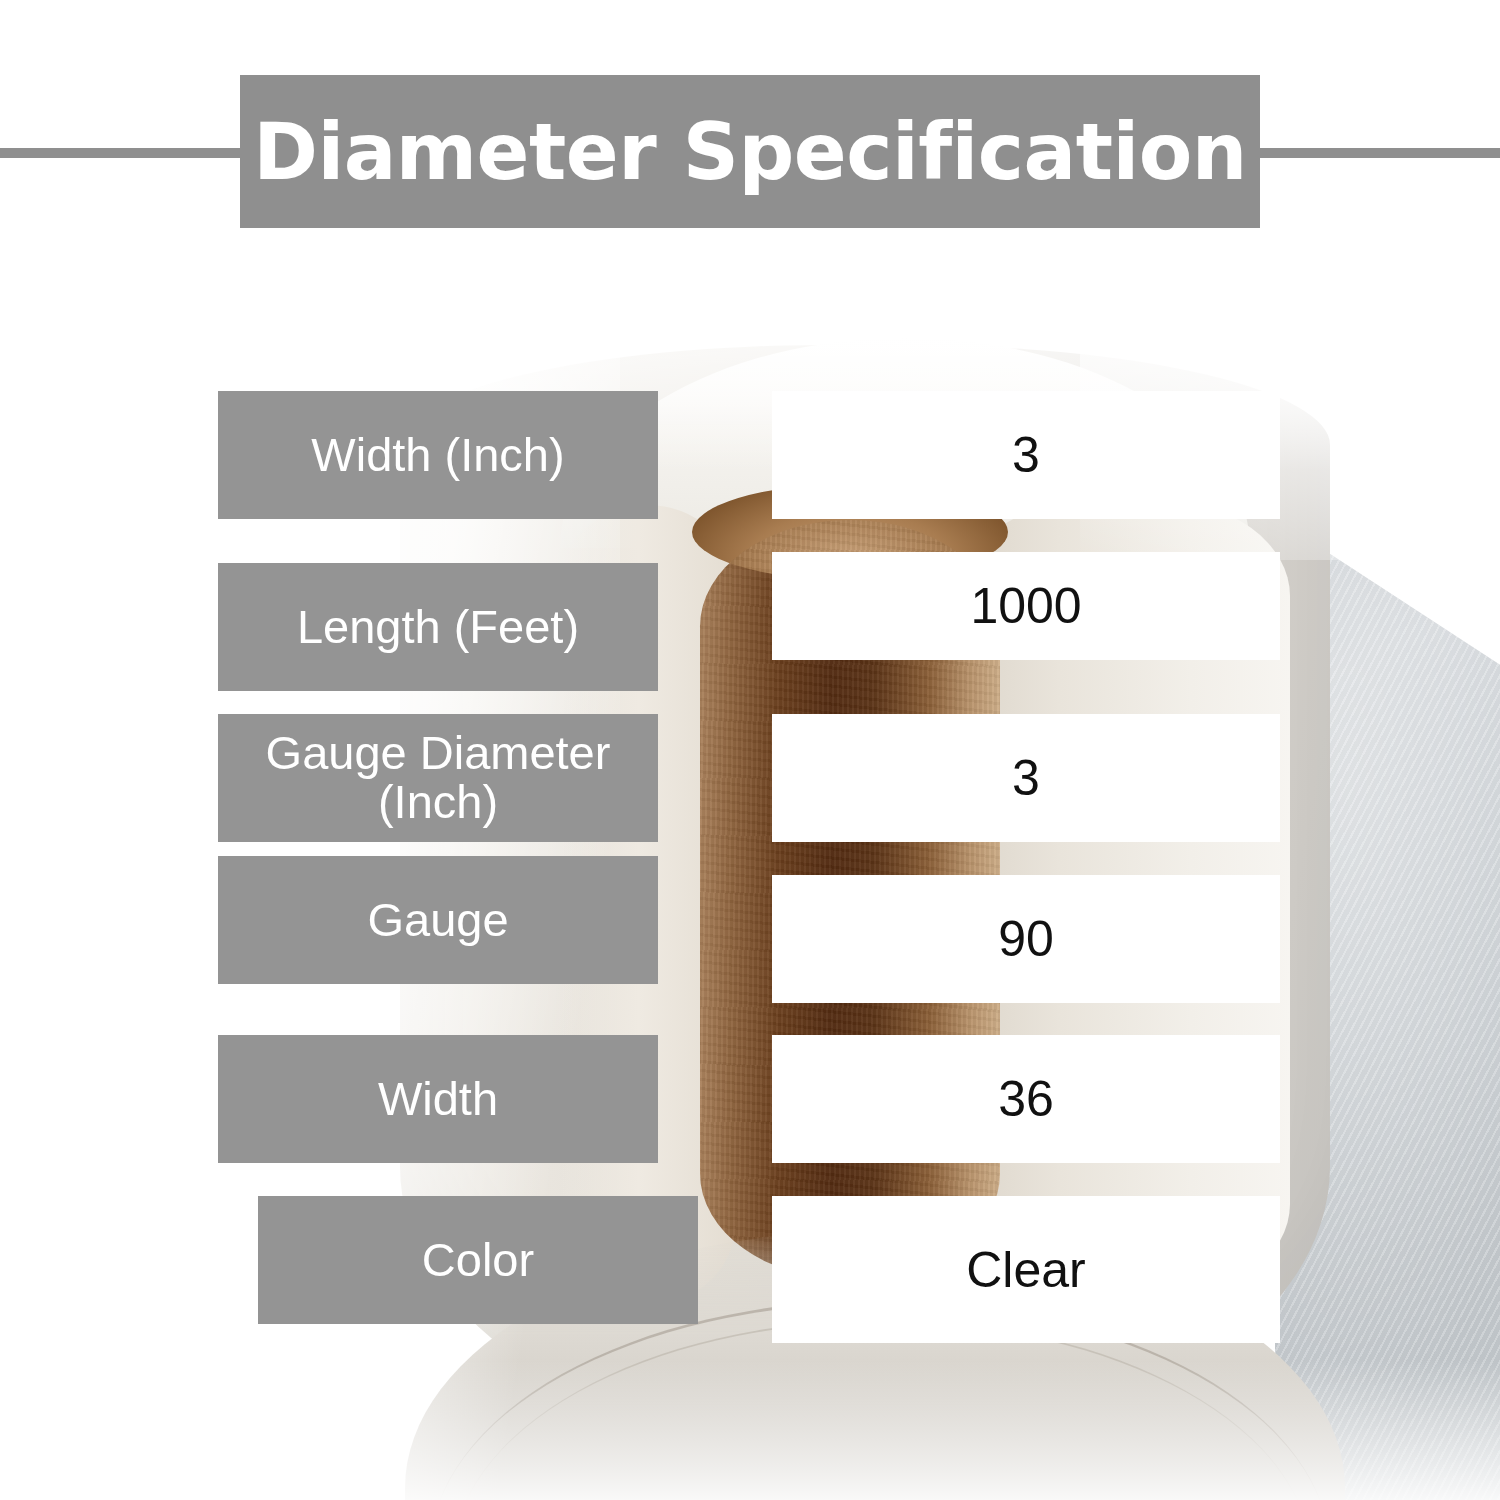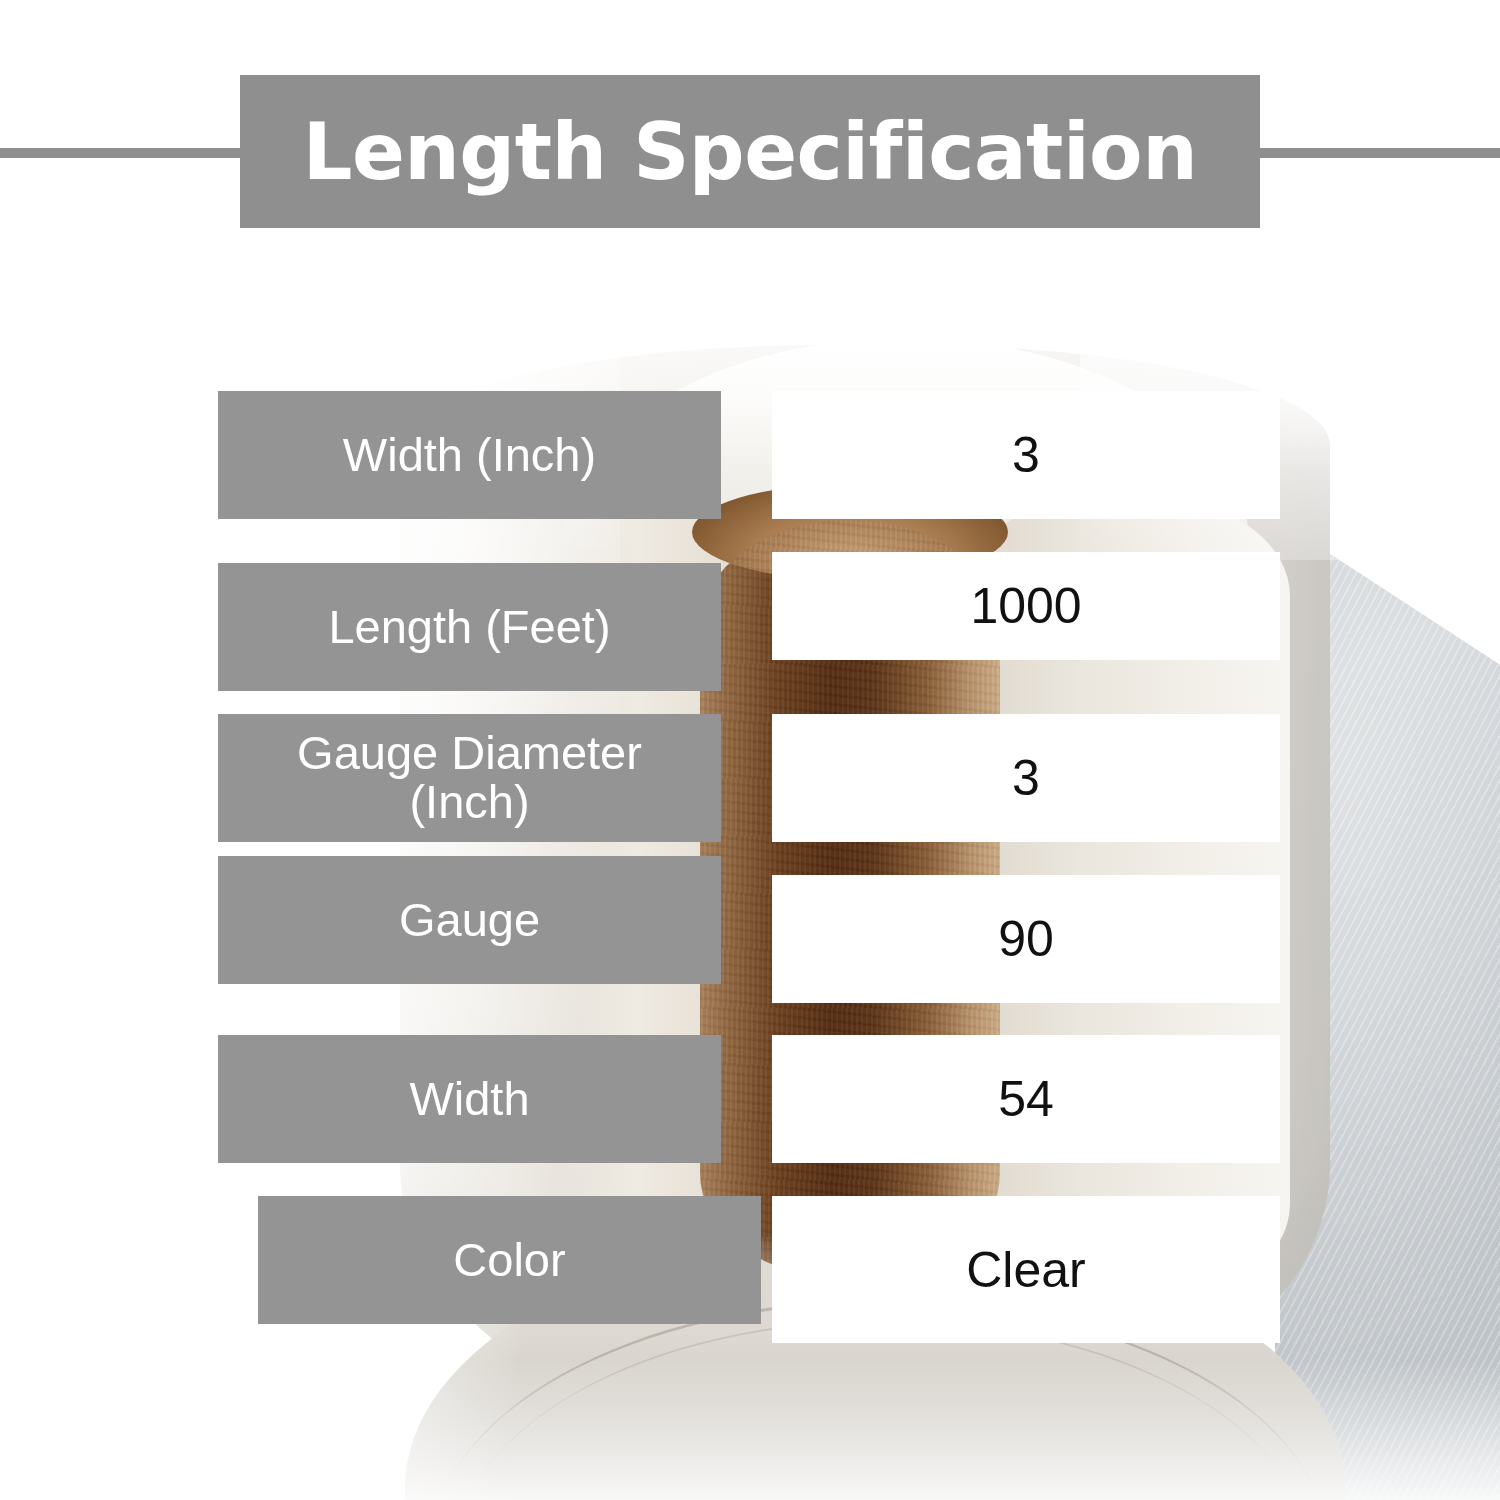--- a/index.html
+++ b/index.html
@@ -198,21 +198,21 @@
     width: 1500px; height: 1500px;
   }
   .spec-row {
     position: absolute;
     left: 0;
     width: 1500px;
   }
   .spec-label {
     position: absolute;
     left: 218px;
-    width: 503px;
+    width: 440px;
     background: #949494;
     color: #ffffff;
     display: flex;
     align-items: center;
     justify-content: center;
     text-align: center;
     font-size: 47px;
     font-weight: 400;
     line-height: 1.04;
     letter-spacing: 0px;
@@ -253,21 +253,21 @@
     <div class="roll-bottom-lip"></div>
     <div class="roll-bottom-lip2"></div>
     <div class="vignette-left"></div>
     <div class="vignette-top"></div>
     <div class="vignette-right-top"></div>
     <div class="vignette-bottom"></div>
   </div>
 
   <div id="header-rule"></div>
   <div id="header-box">
-    <div id="header-title">Length Specification</div>
+    <div id="header-title">Diameter Specification</div>
   </div>
 
   <div id="spec-table">
 
     <div class="spec-row">
       <div class="spec-label" style="top: 391px; height: 128px;">Width (Inch)</div>
       <div class="spec-value" style="top: 391px; height: 128px;">3</div>
     </div>
 
     <div class="spec-row">
@@ -280,21 +280,21 @@
       <div class="spec-value" style="top: 714px; height: 128px;">3</div>
     </div>
 
     <div class="spec-row">
       <div class="spec-label" style="top: 856px; height: 128px;">Gauge</div>
       <div class="spec-value" style="top: 875px; height: 128px;">90</div>
     </div>
 
     <div class="spec-row">
       <div class="spec-label" style="top: 1035px; height: 128px;">Width</div>
-      <div class="spec-value" style="top: 1035px; height: 128px;">54</div>
+      <div class="spec-value" style="top: 1035px; height: 128px;">36</div>
     </div>
 
     <div class="spec-row">
       <div class="spec-label" style="top: 1196px; height: 128px; margin-left: 40px;">Color</div>
       <div class="spec-value" style="top: 1196px; height: 147px;">Clear</div>
     </div>
 
   </div>
 </div>
 

